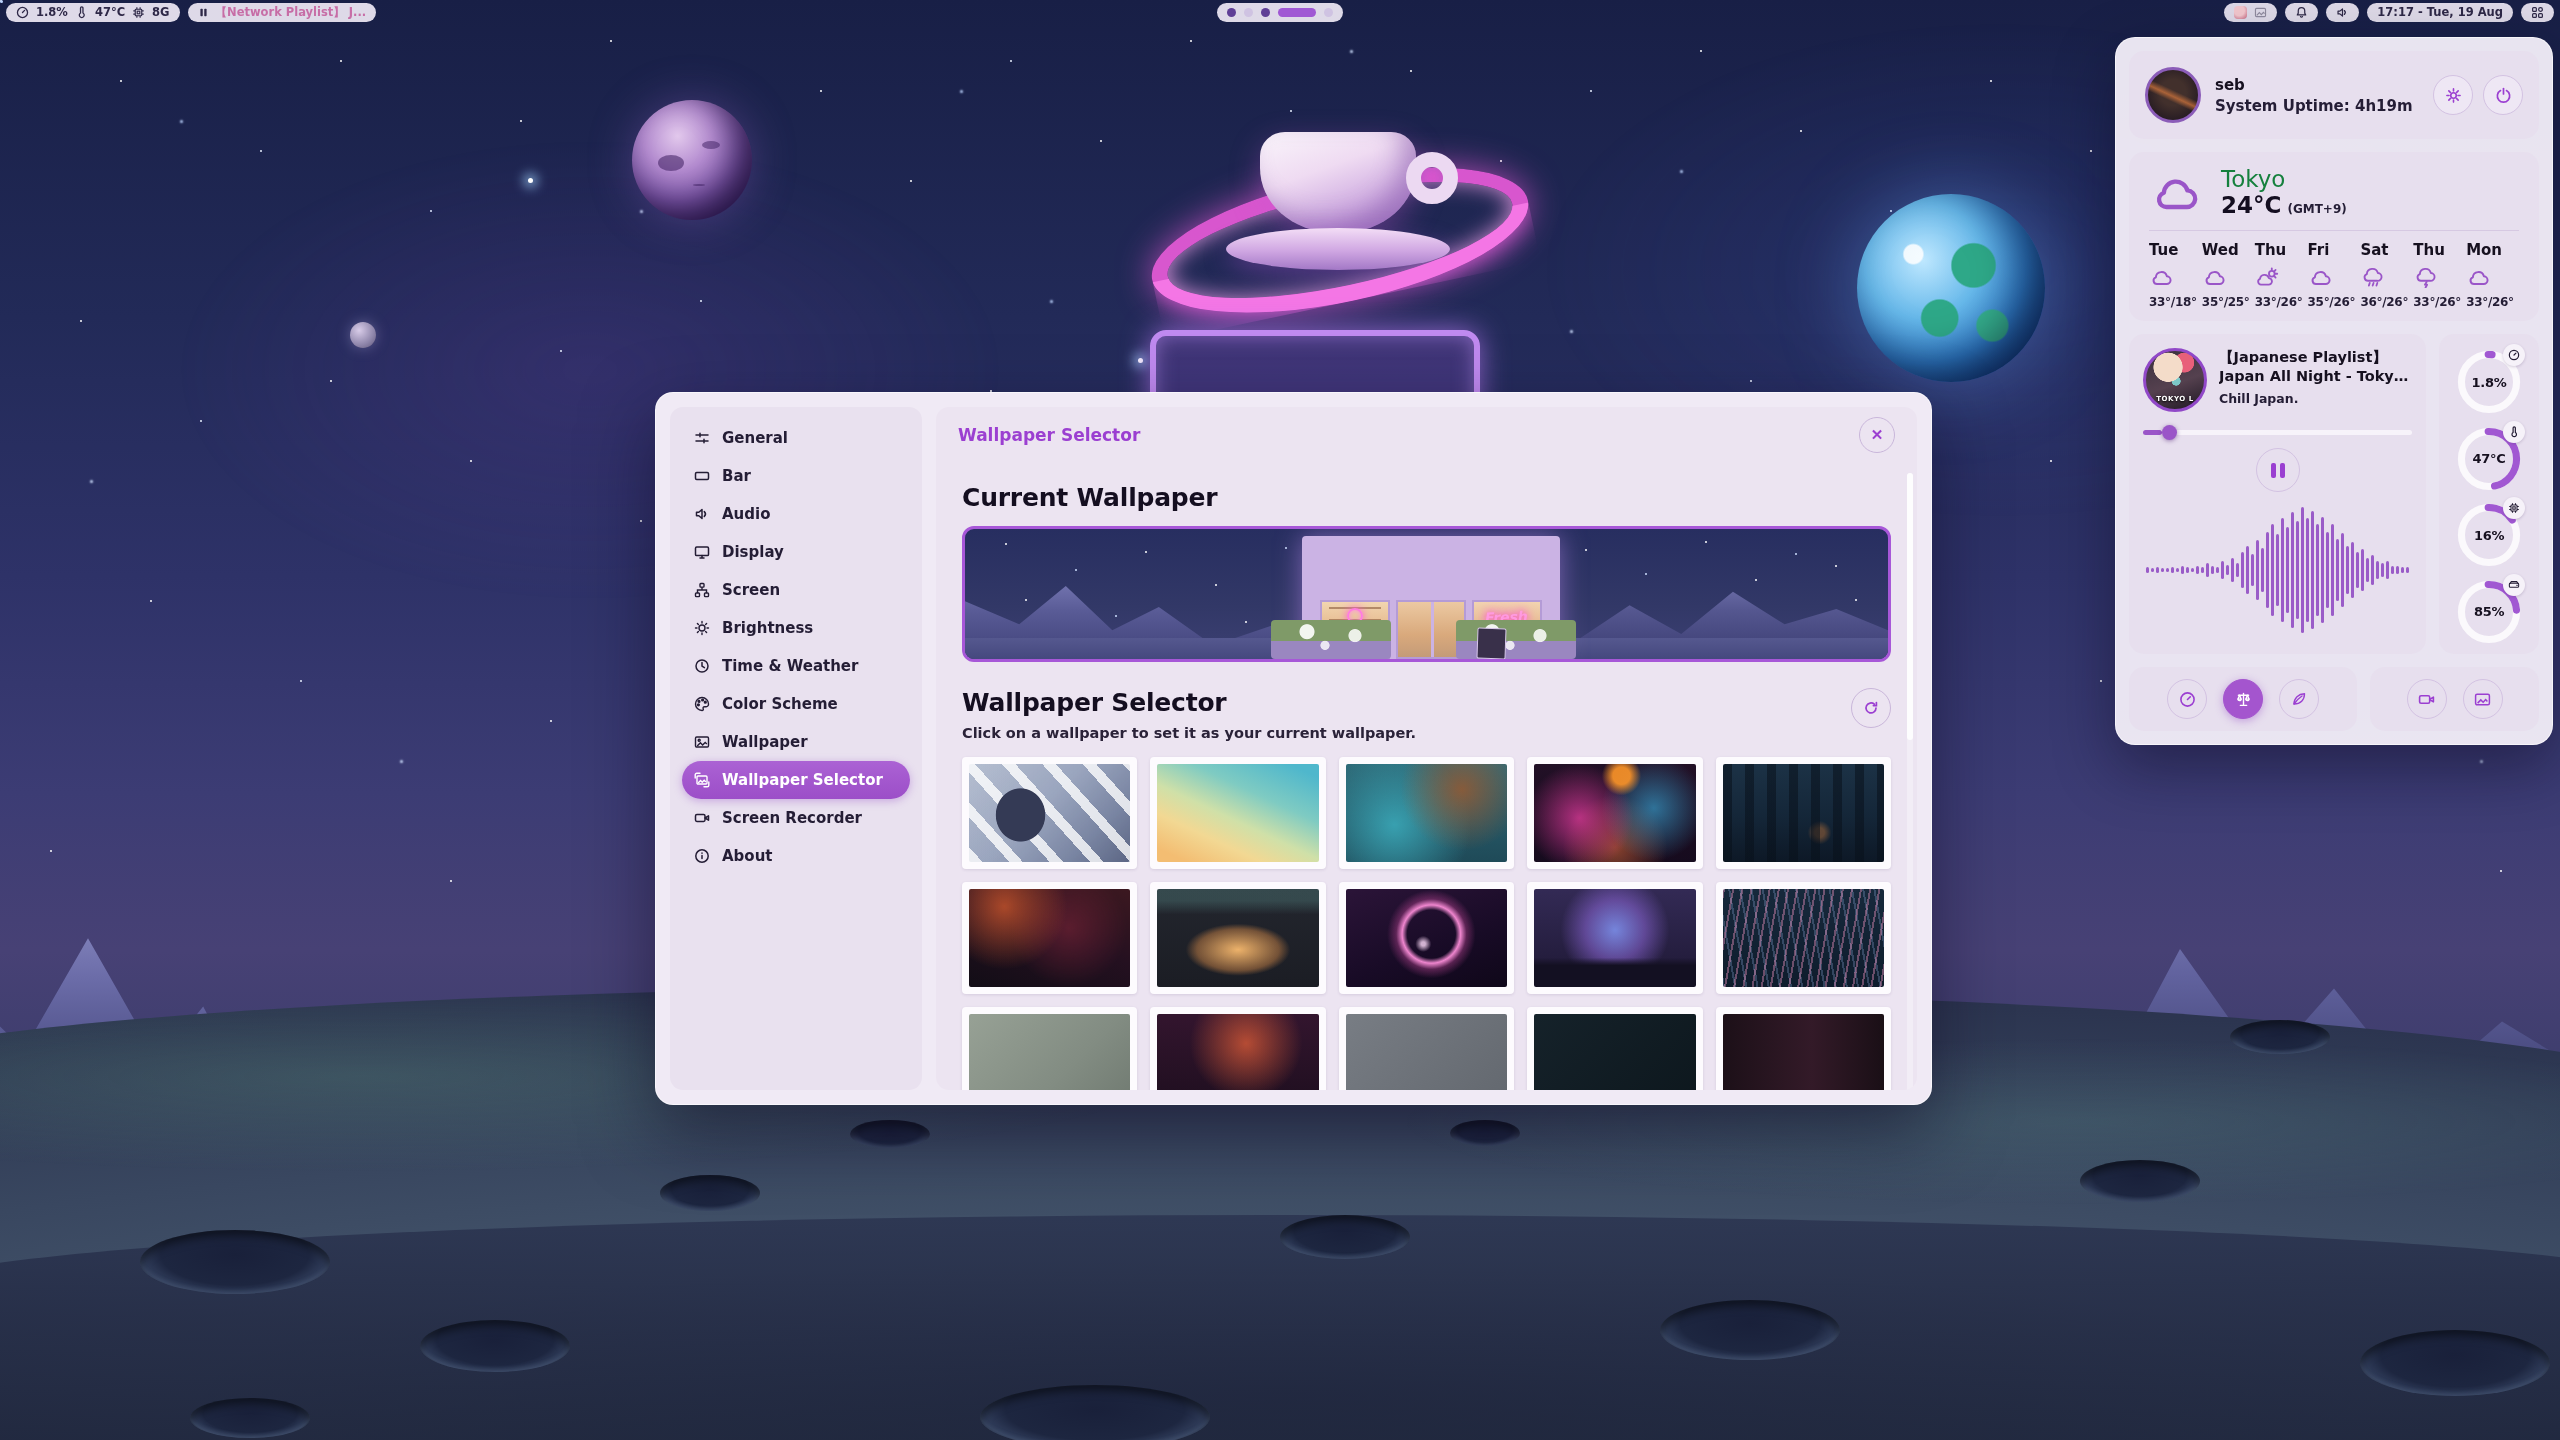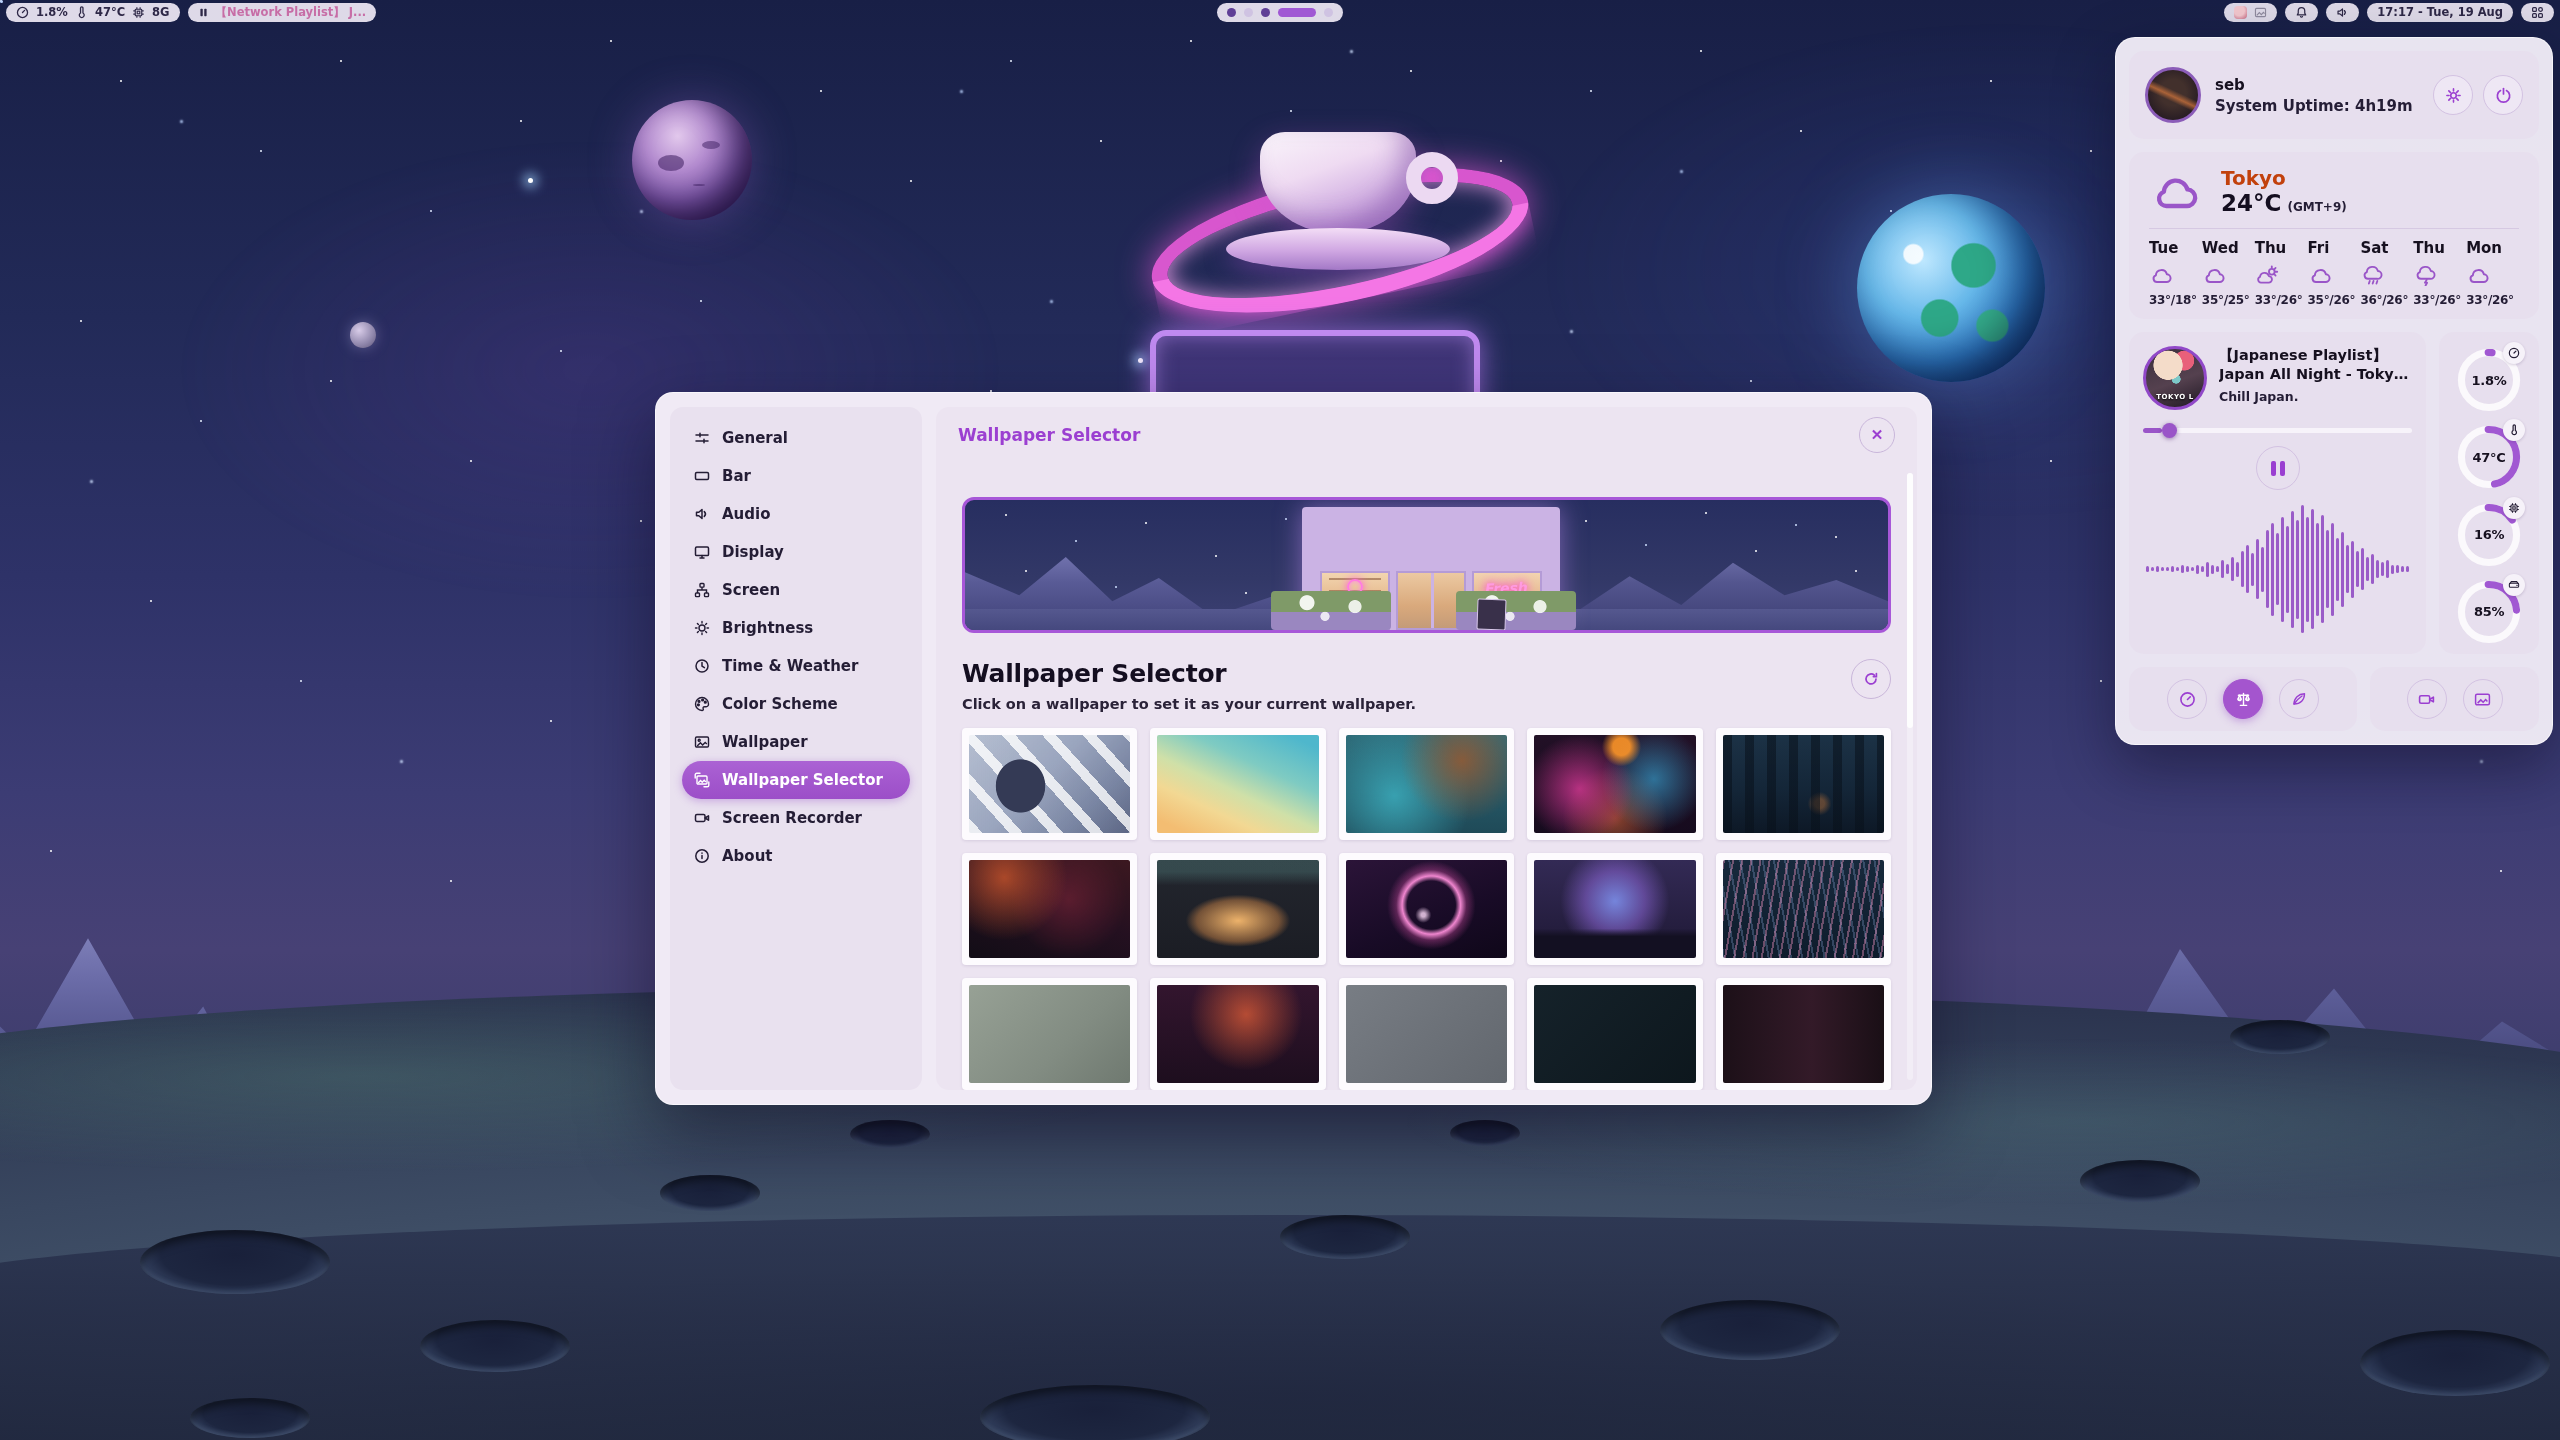--- a/index.html
+++ b/index.html
@@ -167,21 +167,21 @@
   .avatar { width:56px; height:56px; border-radius:50%; border:3px solid #8b5cb8; flex:none;
     background:linear-gradient(25deg,transparent 40%,rgba(205,115,60,.75) 48%,transparent 57%),radial-gradient(circle at 50% 45%,#42302c 0 35%,#241a22 80%); }
   .uname { font-size:15px; font-weight:bold; color:#16101f; }
   .uptime { font-size:15px; font-weight:600; color:#241d35; margin-top:3px; }
   .user-actions { margin-left:auto; display:flex; gap:10px; }
   .pbtn { width:40px; height:40px; border-radius:50%; border:1px solid #d3c2e2; background:#eee7f4; color:#9b3fd1;
     display:flex; align-items:center; justify-content:center; cursor:pointer; }
 
   .weather-card { padding:14px 20px 12px 20px; flex:none; }
   .w-head { display:flex; align-items:center; gap:16px; }
-  .w-city { font-size:20px; font-weight:700; color:#c2410c; }
+  .w-city { font-size:23px; font-weight:400; color:#15803d; }
   .w-temp { font-size:23px; font-weight:800; color:#140e20; }
   .w-tz { font-size:12px; font-weight:bold; color:#241d35; margin-left:6px; }
   .w-div { height:1px; background:#d6c9e2; margin:12px 0 10px 0; }
   .w-days { display:grid; grid-template-columns:repeat(7,1fr); text-align:left; }
   .w-day { display:flex; flex-direction:column; gap:7px; align-items:flex-start; }
   .w-lab { font-size:15px; font-weight:bold; color:#16101f; }
   .w-tt { font-size:12px; font-weight:bold; color:#241d35; letter-spacing:-.3px; }
   .wicon { color:#9a55c8; }
 
   .mid-row { display:flex; gap:13px; flex:1; min-height:0; }
@@ -429,20 +429,21 @@
   <div class="main">
     <div class="main-head">
       <span class="main-title">Wallpaper Selector</span>
       <button class="circle-btn">
           <span>✕</span>
         </button>
     </div>
     <div class="divider"></div>
 
     <div class="main-body">
+      <h2 class="sec">Current Wallpaper</h2>
 
       <div class="preview">
         <div class="pstars"></div>
         <div class="pmtn l"></div>
         <div class="pmtn r"></div>
         <div class="pground"></div>
         <div class="shop">
           <div class="pane shelves">
               <span class="neon-mini"></span>
             </div>

